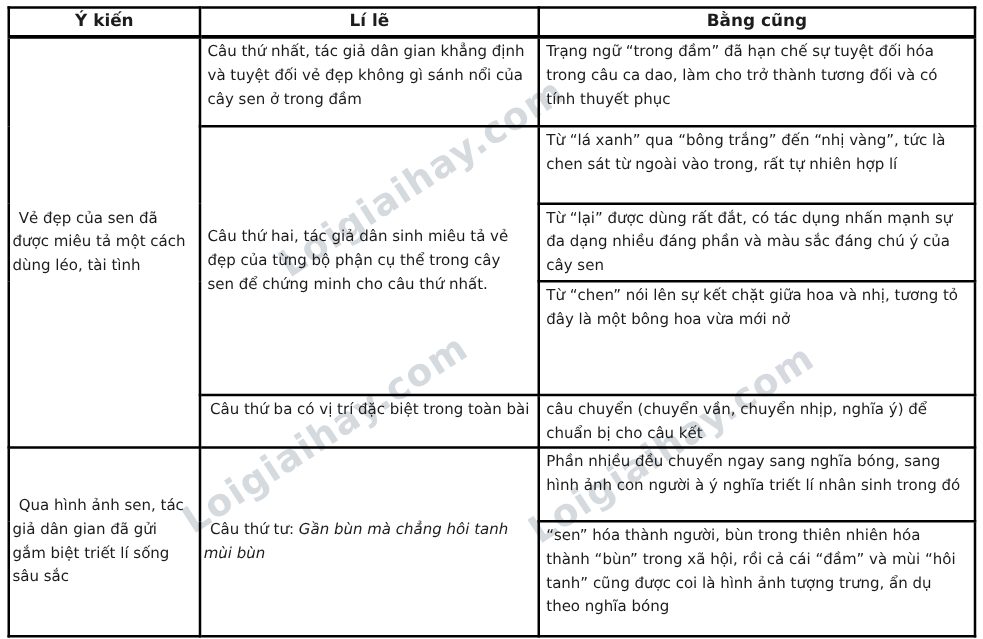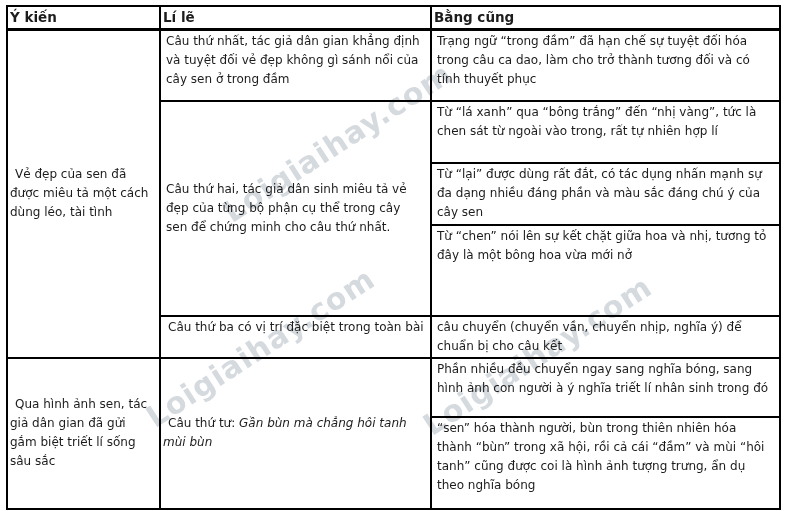--- a/index.html
+++ b/index.html
@@ -58,20 +58,21 @@
     line-height: 19px;
     color: #1c1c1c;
     vertical-align: top;
     text-align: left;
     overflow: hidden;
     word-wrap: break-word;
     background: transparent;
   }
   th {
     font-weight: bold;
+    text-align: center;
     font-size: 13.5px;
     padding: 1px 2px;
     border-bottom: 3px solid #000;
   }
   tr.hdr { height: 23px; }
   tr.r1 { height: 71px; }
   tr.r2 { height: 62px; }
   tr.r3 { height: 62px; }
   tr.r4 { height: 91px; }
   tr.r5 { height: 40px; }

